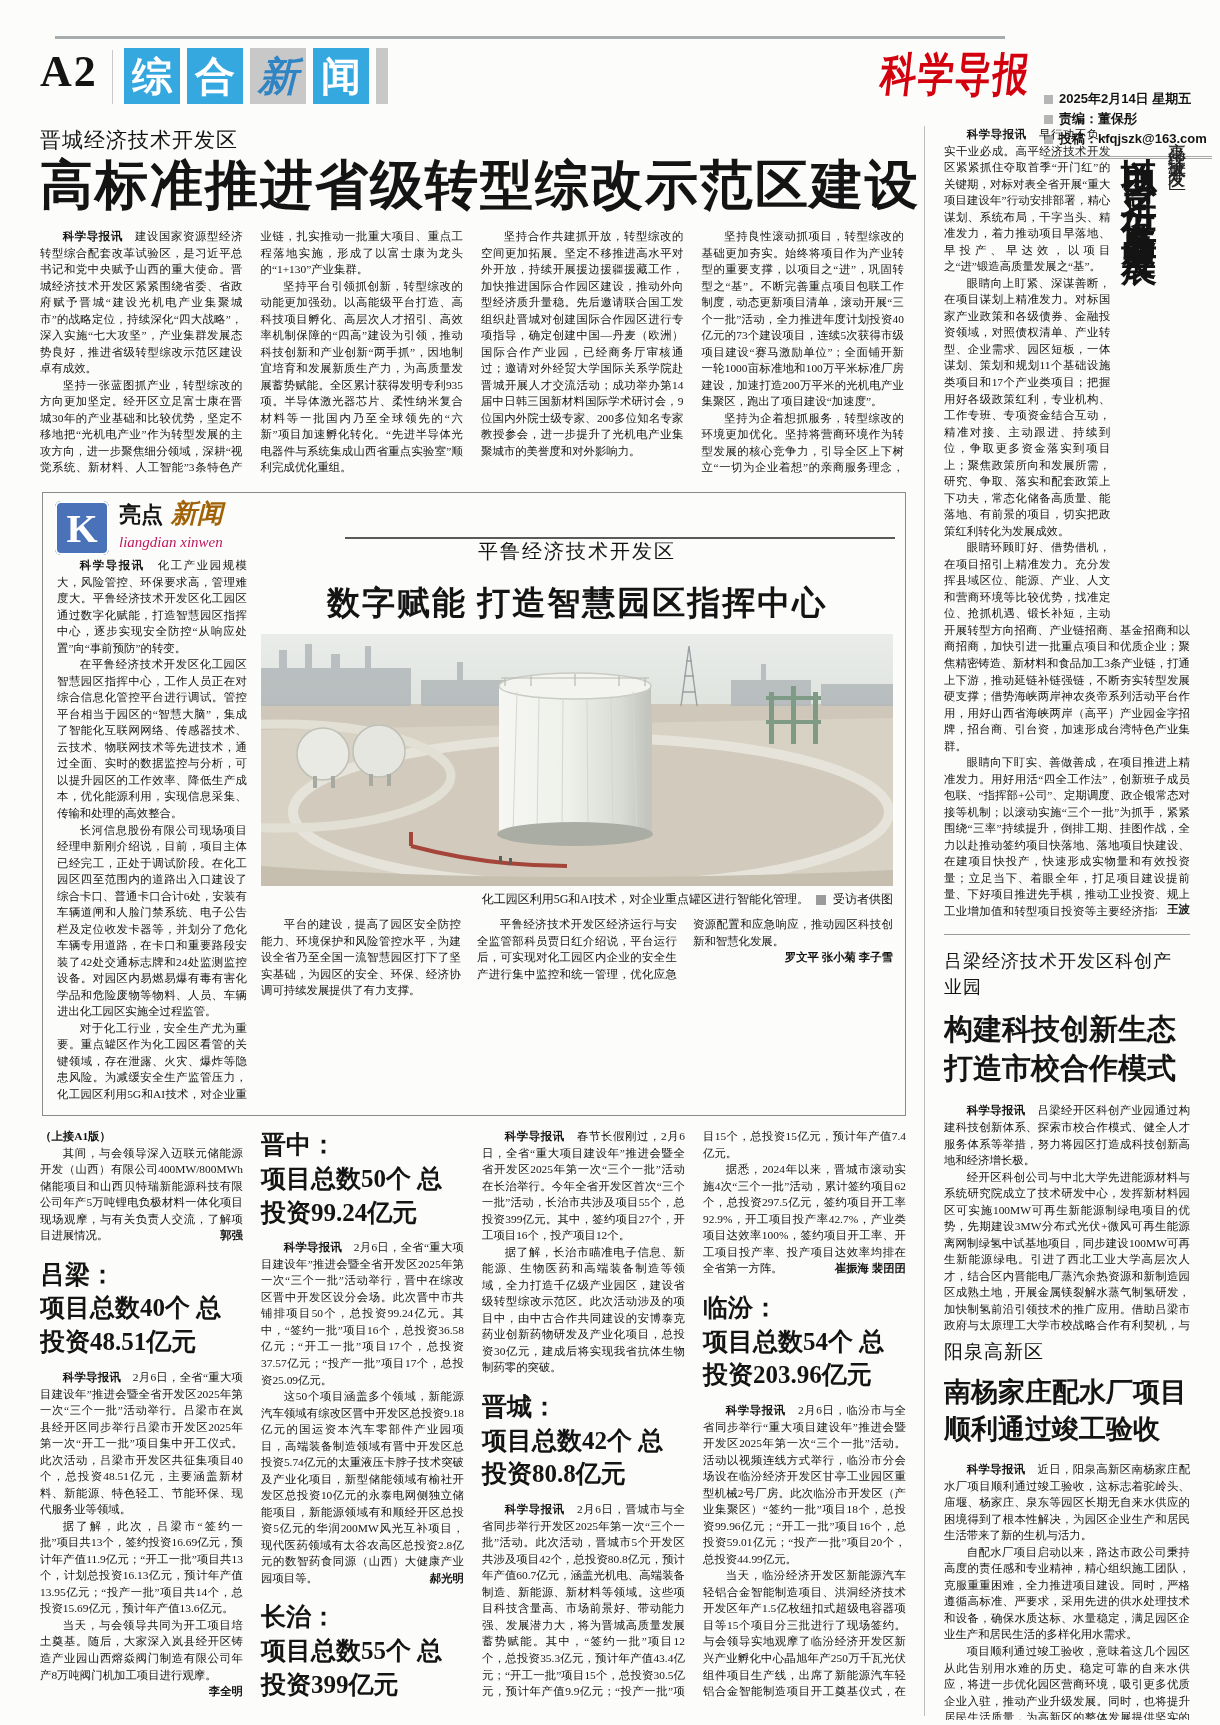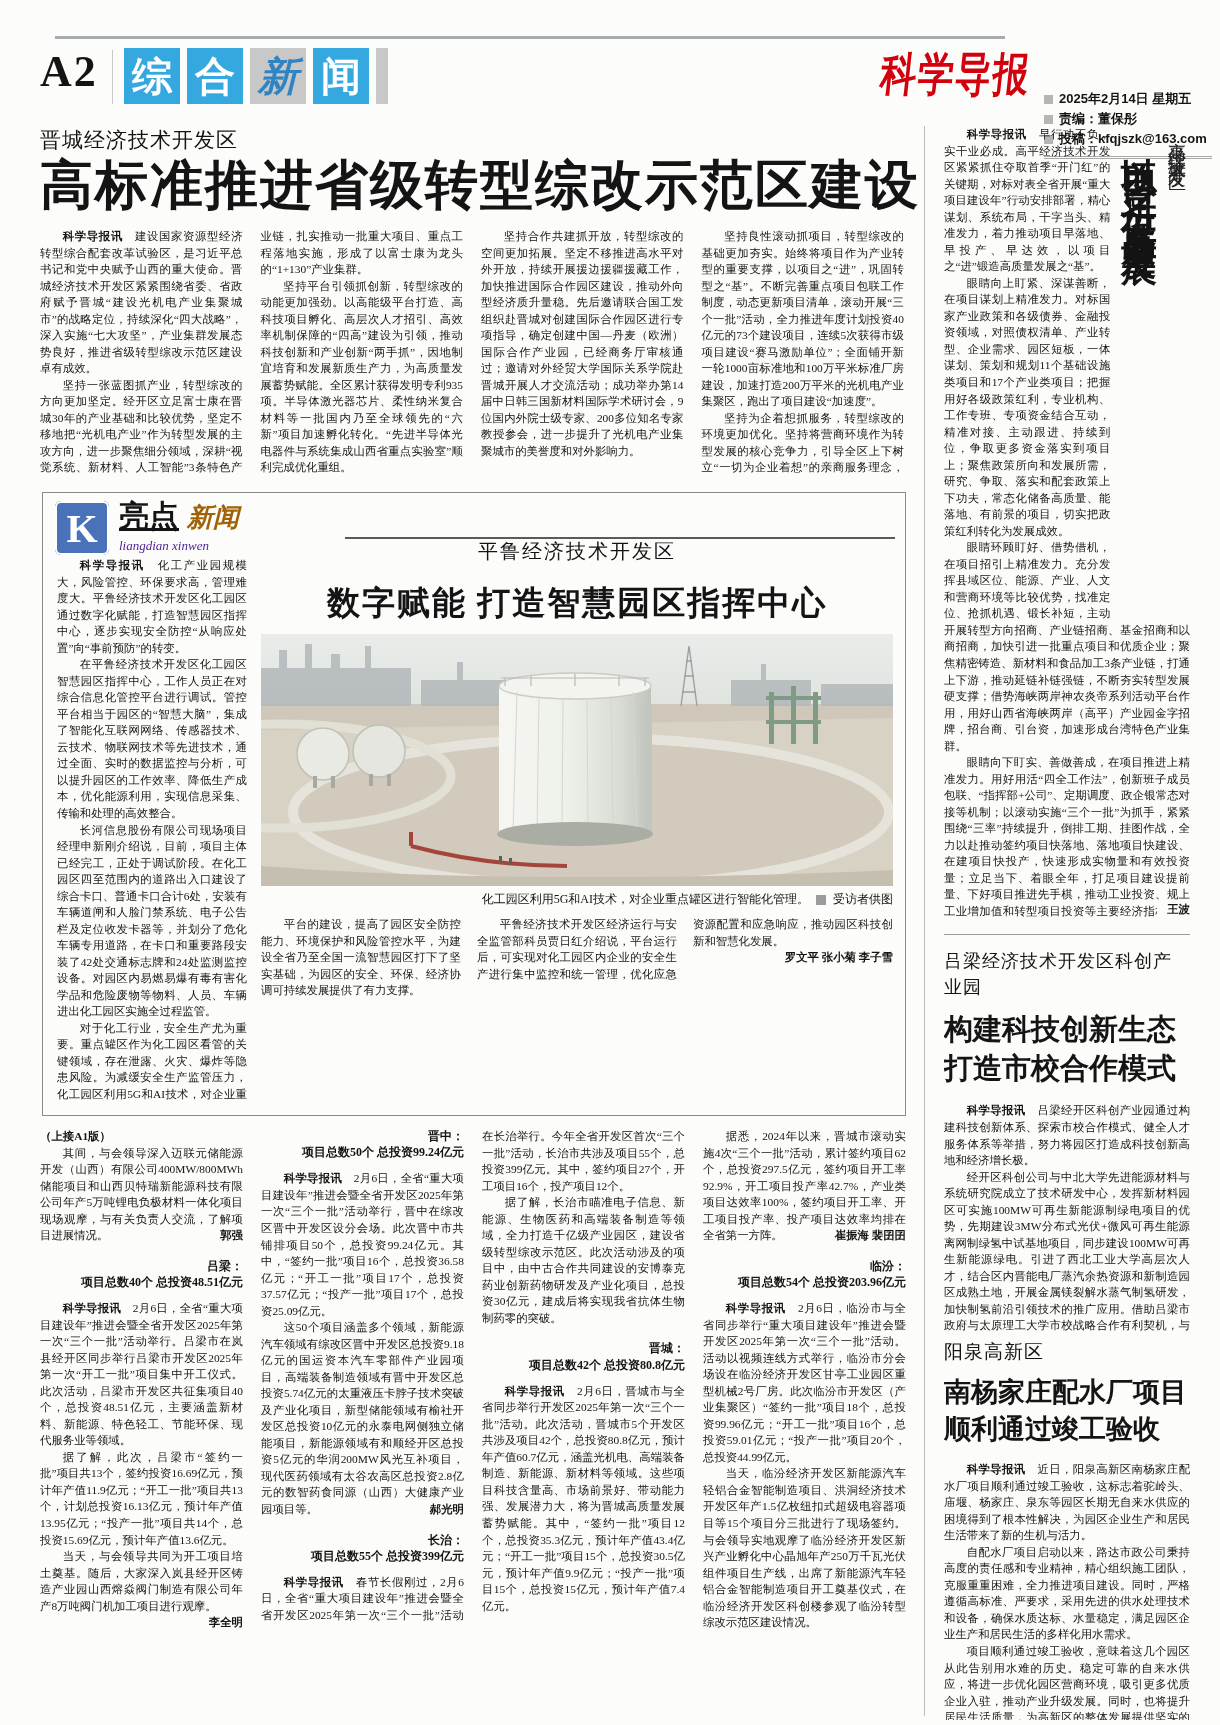--- a/index.html
+++ b/index.html
@@ -51,37 +51,37 @@
   .yq .kicker{font-size:19px;margin-bottom:8px;}
   .yq-headline{font-size:27px;font-weight:bold;line-height:1.4;margin-bottom:12px;}
   
   .spot{left:42px;top:492px;width:862px;height:622px;border:1px solid #8a8a8a;background:#fcfcfa;}
   .spot-rule{position:absolute;top:44px;left:302px;right:10px;height:2px;background:#5a5a5a;}
   .spot-logo{position:absolute;top:8px;left:12px;display:flex;gap:10px;align-items:flex-start;}
   .klogo{width:54px;height:54px;background:#4a72b8;color:#fff;border-radius:6px;display:flex;
          align-items:center;justify-content:center;font-size:40px;font-weight:bold;
          box-shadow:inset 0 0 0 2px #fff,inset 0 0 0 3px #4a72b8;}
   .spot-title{line-height:1;}
-  .spot-t1{font-size:30px;font-weight:bold;display:inline-block;text-decoration:underline;}
+  .spot-t1{font-size:22px;font-weight:bold;display:inline-block;}
   .spot-t2{font-size:26px;font-weight:bold;font-style:italic;color:#a16207;display:inline-block;margin-left:4px;}
-  .spot-sub{font-style:italic;font-size:13px;color:#4c1d95;margin-top:8px;}
+  .spot-sub{font-style:italic;font-size:15px;color:#be185d;margin-top:8px;}
   .spot-left{position:absolute;left:14px;top:64px;width:190px;height:546px;overflow:hidden;}
   .spot-right{position:absolute;left:218px;top:45px;width:632px;}
   .spot-kicker{text-align:center;font-size:20px;letter-spacing:2px;}
   .spot-headline{text-align:center;font-size:33px;font-weight:800;letter-spacing:2px;margin-top:16px;}
   .photo{margin-top:8px;width:632px;height:252px;overflow:hidden;background:#dfе0da;}
   .caption-row{display:flex;justify-content:flex-end;align-items:center;gap:7px;
                font-size:12px;margin-top:5px;}
   .cap-sq{width:10px;height:10px;background:#9b9b9b;}
   .spot-strip{margin-top:8px;height:168px;column-count:3;column-gap:16px;overflow:hidden;}
   
   .bottom{left:40px;top:1128px;width:866px;height:590px;column-count:4;column-gap:18px;overflow:hidden;}
   .note{font-weight:bold;text-indent:0;}
-  .city-head{font-weight:bold;font-size:12px;line-height:1.35;margin:14px 0 10px;
-             break-inside:avoid;text-align:right;}
+  .city-head{font-weight:bold;font-size:25px;line-height:1.35;margin:14px 0 10px;
+             break-inside:avoid;text-align:left;}
 </style>
 </head>
 <body>
 
 <div class="page">
 
   <div class="abs toprule"></div>
   <div class="abs pageno">A2</div>
   <div class="abs hdr-div"></div>
   <div class="abs secboxes">

